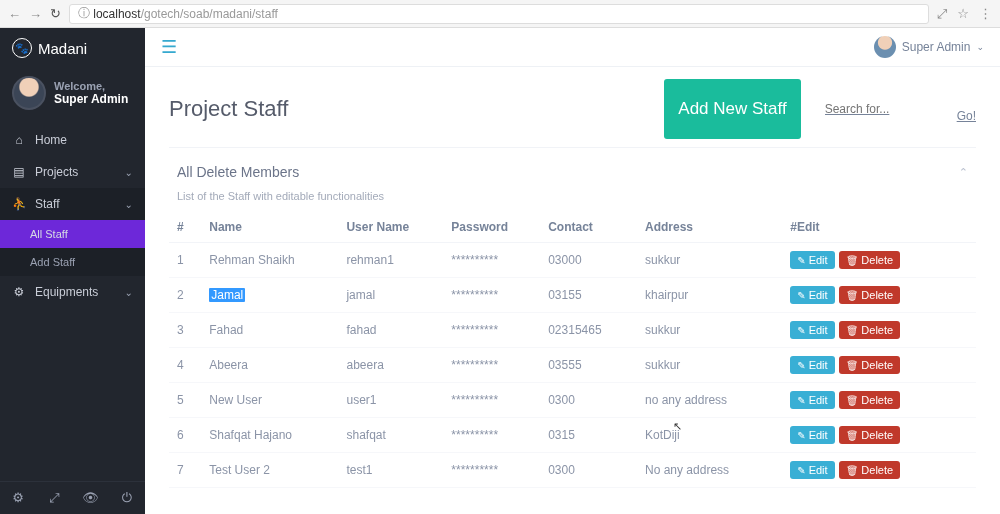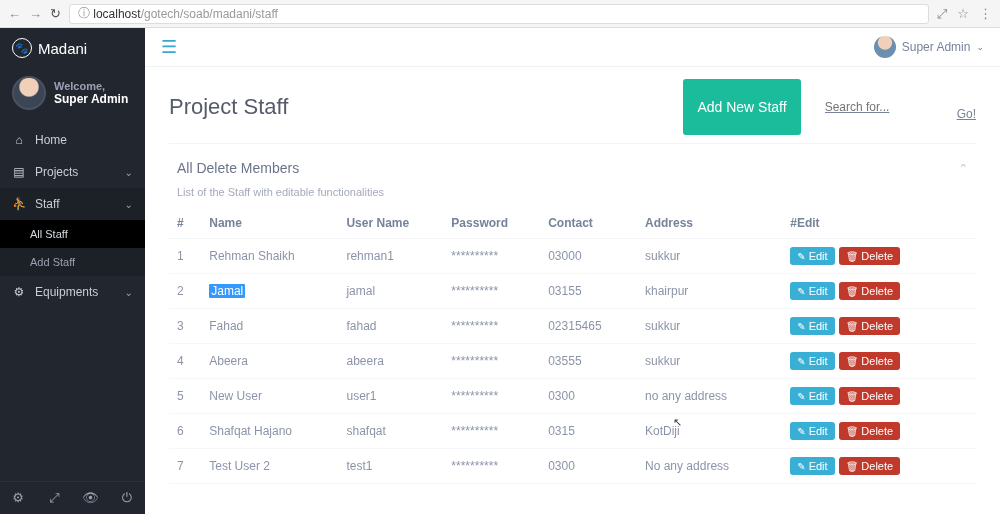--- a/index.html
+++ b/index.html
@@ -23,36 +23,36 @@
   .avatar { width: 34px; height: 34px; border-radius: 50%; border: 2px solid #4a5160; background: radial-gradient(circle at 50% 30%, #f0d0b8 35%, #3b4556 40%); }
   .user-text .welcome { font-size: 11px; color: #9aa1b2; font-weight: bold; }
   .user-text .name { font-size: 12px; color: #fff; font-weight: 600; }
   .section-label { font-size: 10px; font-weight: 700; letter-spacing: 0.5px; color: #9aa1b2; padding: 6px 12px; }
   .nav-item { display: flex; align-items: center; justify-content: space-between; padding: 9px 12px; font-size: 12px; color: #c9cdd7; cursor: pointer; }
   .nav-item .lbl { display: flex; align-items: center; gap: 9px; }
   .nav-item .lbl .ic { width: 14px; text-align: center; font-size: 12px; }
   .nav-item.active { background: #1c2027; }
   .nav-sub { background: #1c2027; }
   .nav-sub .sub-item { display: block; padding: 8px 12px 8px 30px; font-size: 11px; color: #9aa1b2; cursor: pointer; }
-  .nav-sub .sub-item.active { color: #d6dae4; background: #000000; }
+  .nav-sub .sub-item.active { color: #d6dae4; background: #6d28d9; }
   .chev { font-size: 10px; color: #9aa1b2; }
   .bottom-bar { margin-top: auto; display: flex; }
   .bottom-bar .bbtn { flex: 1; text-align: center; padding: 8px 0; color: #9aa1b2; font-size: 13px; cursor: pointer; border-top: 1px solid #2c313b; }
 
   
   .main { flex: 1; background: #fff; display: flex; flex-direction: column; }
   .topbar { display: flex; align-items: center; justify-content: space-between; padding: 8px 16px; border-bottom: 1px solid #eef1f5; }
   .hamburger { font-size: 18px; color: #36a9cf; cursor: pointer; }
   .top-user { display: flex; align-items: center; gap: 6px; font-size: 12px; color: #768399; cursor: pointer; }
   .top-user .ava { width: 22px; height: 22px; border-radius: 50%; background: radial-gradient(circle at 50% 30%, #f0d0b8 35%, #6b8fb0 40%); }
 
   .page-head { display: flex; align-items: center; justify-content: space-between; padding: 12px 24px 8px; }
   .page-title { font-size: 22px; font-weight: 400; color: #555b6a; }
   .head-actions { display: flex; align-items: center; gap: 0; }
-  .btn-add { background: #1abc9c; color: #fff; border: none; padding: 20px 14px; border-radius: 3px; font-size: 14px; cursor: pointer; }
+  .btn-add { background: #1abc9c; color: #fff; border: none; padding: 20px 14px; border-radius: 3px; font-size: 17px; cursor: pointer; }
   .search-wrap { display: flex; align-items: flex-end; margin-left: 20px; text-decoration: underline; }
   .search-wrap input { border: none; border-bottom: 1px solid transparent; padding: 6px 4px; font-size: 12px; color: #768399; width: 110px; outline: none; }
   .search-wrap .go { margin-left: 26px; font-size: 12px; color: #768399; cursor: pointer; }
 
   .panel { margin: 0 24px; border-top: 1px solid #f1f3f7; padding-top: 14px; }
   .panel-head { display: flex; align-items: center; justify-content: space-between; padding: 2px 8px 6px; }
   .panel-title { font-size: 14px; color: #6b7489; }
   .collapse-caret { font-size: 11px; color: #b9c0cf; cursor: pointer; }
   .panel-sub { font-size: 11px; color: #a3aab9; padding: 4px 8px 10px; }
 

